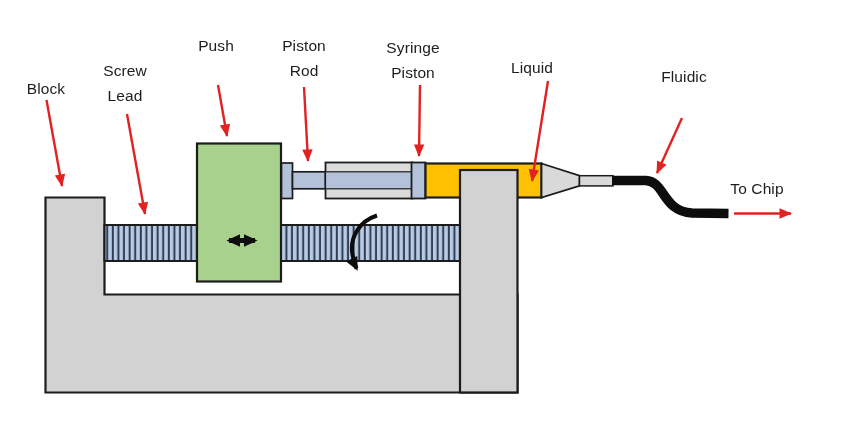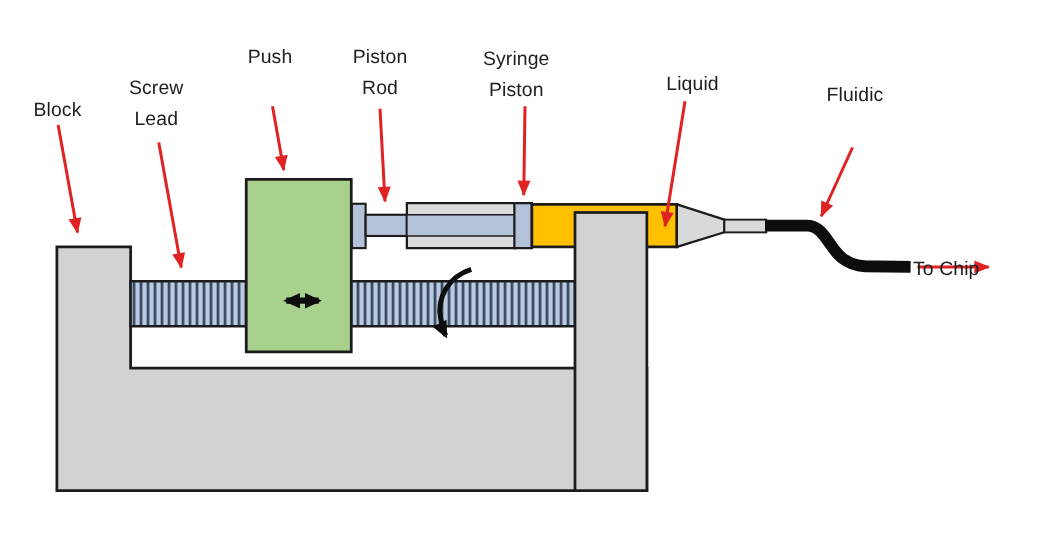--- a/index.html
+++ b/index.html
@@ -93,25 +93,25 @@
   <div class="lbl" style="left: 264px; top: 33px; width: 80px; color: rgb(29, 29, 29);">
     <span>Piston</span>
     <span>Rod</span>
   </div>
 
   <div class="lbl" style="left: 373px; top: 35px; width: 80px; color: rgb(29, 29, 29);">
     <span>Syringe</span>
     <span>Piston</span>
   </div>
 
-  <div class="lbl" style="left: 514px; top: 55px; width: 80px; color: rgb(29, 29, 29);">
+  <div class="lbl" style="left: 492px; top: 55px; width: 80px; color: rgb(29, 29, 29);">
     <span>Liquid</span>
   </div>
 
   <div class="lbl" style="left: 644px; top: 64px; width: 80px; color: rgb(29, 29, 29);">
     <span>Fluidic</span>
   </div>
 
-  <div class="lbl" style="left: 707px; top: 176px; width: 100px; color: rgb(29, 29, 29); margin-top: 27px;">
+  <div class="lbl" style="left: 707px; top: 176px; width: 100px; color: rgb(29, 29, 29);">
     <span>To Chip</span>
   </div>
 
 </div>
 
 </body></html>

